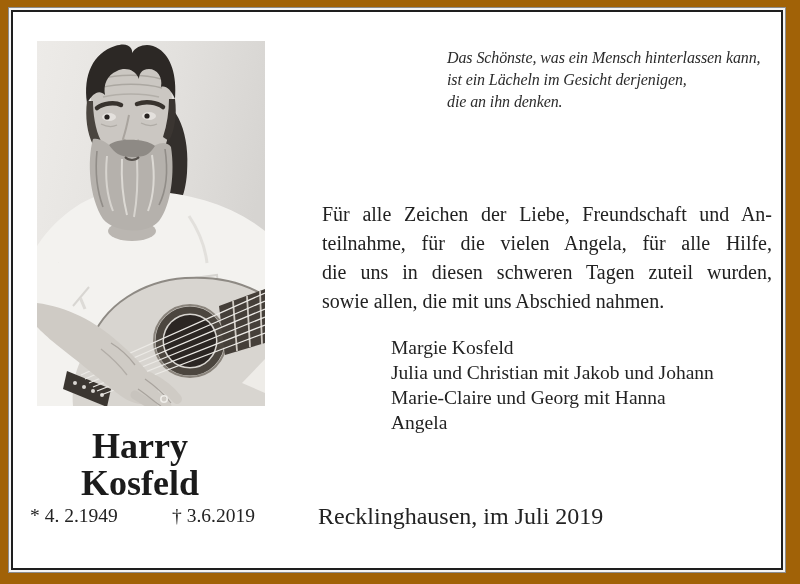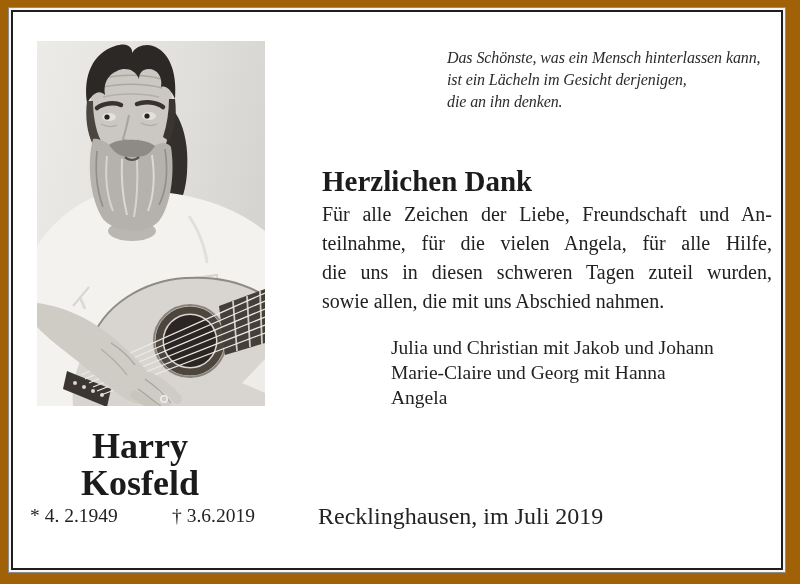--- a/index.html
+++ b/index.html
@@ -138,29 +138,29 @@
       <path d="M0,212 C20,218 38,230 54,246 L36,266 C24,254 10,248 0,244 Z" fill="#f3f2ef"></path>
       <path d="M52,246 L36,265" stroke="#d8d6d2" stroke-width="2" fill="none"></path>
     </svg>
 
     <div class="quote">
       <div>Das Schönste, was ein Mensch hinterlassen kann,</div>
       <div>ist ein Lächeln im Gesicht derjenigen,</div>
       <div>die an ihn denken.</div>
     </div>
 
-    <h1 class="thanks-title">Herzlichen Dank</h1>
     <div class="thanks-body">
       <div class="bline">Für alle Zeichen der Liebe, Freundschaft und An-</div>
       <div class="bline">teilnahme, für die vielen Angela, für alle Hilfe,</div>
       <div class="bline">die uns in diesen schweren Tagen zuteil wurden,</div>
       <div class="bline last">sowie allen, die mit uns Abschied nahmen.</div>
     </div>
 
     <div class="names">
+      <div>Margie Kosfeld</div>
       <div>Julia und Christian mit Jakob und Johann</div>
       <div>Marie-Claire und Georg mit Hanna</div>
       <div>Angela</div>
     </div>
 
     <div class="deceased-name">
       <div>Harry</div>
       <div>Kosfeld</div>
     </div>
 

